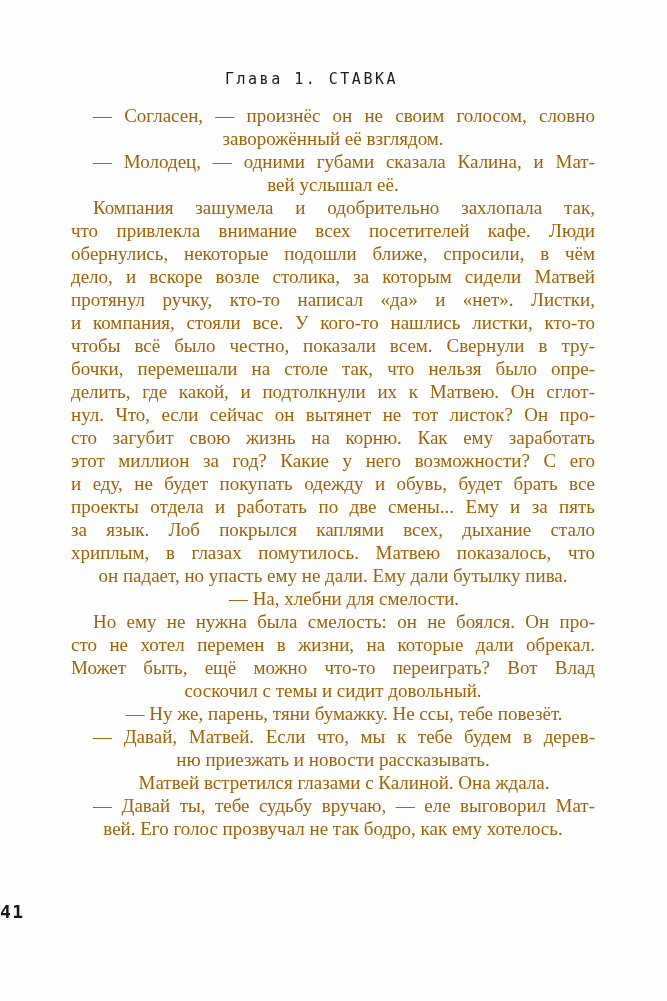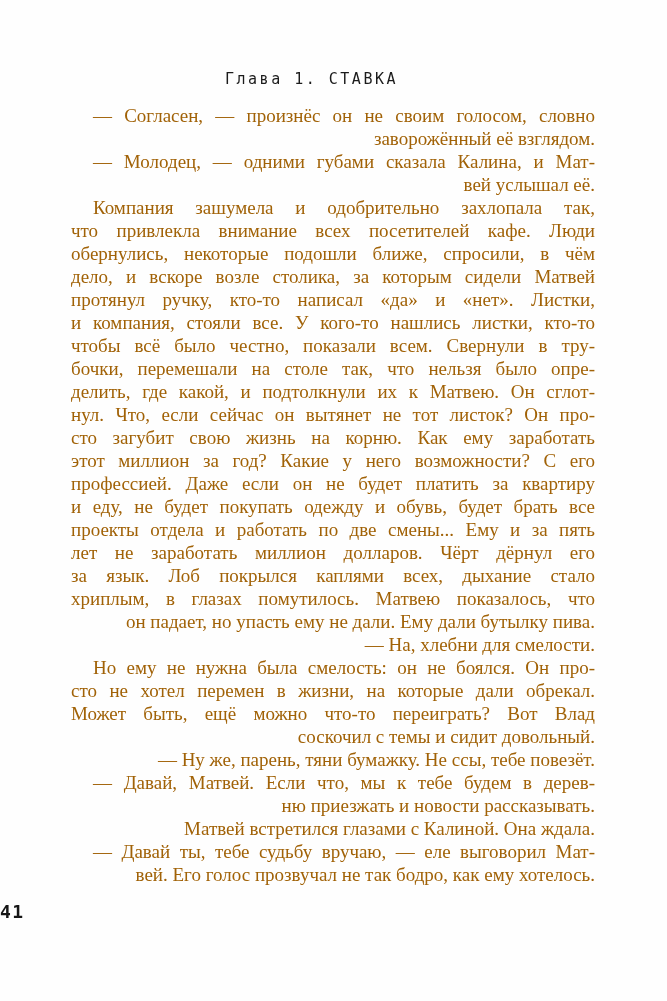--- a/index.html
+++ b/index.html
@@ -35,21 +35,21 @@
     position: absolute;
     top: 104px;
     left: 71px;
     width: 524px;
     font-family: "Liberation Serif", serif;
     font-size: 19px;
     line-height: 23px;
     color: #a16207;
   }
   .line {
-    text-align: right;
+    text-align: center;
   }
   .line.jst {
     text-align: justify;
     text-align-last: justify;
   }
   .line.ind {
     text-indent: 22px;
   }
   .page-number {
     position: absolute;
@@ -79,24 +79,22 @@
       <div class="line jst">обернулись, некоторые подошли ближе, спросили, в чём</div>
       <div class="line jst">дело, и вскоре возле столика, за которым сидели Матвей</div>
       <div class="line jst">протянул ручку, кто-то написал «да» и «нет». Листки,</div>
       <div class="line jst">и компания, стояли все. У кого-то нашлись листки, кто-то</div>
       <div class="line jst">чтобы всё было честно, показали всем. Свернули в тру-</div>
       <div class="line jst">бочки, перемешали на столе так, что нельзя было опре-</div>
       <div class="line jst">делить, где какой, и подтолкнули их к Матвею. Он сглот-</div>
       <div class="line jst">нул. Что, если сейчас он вытянет не тот листок? Он про-</div>
       <div class="line jst">сто загубит свою жизнь на корню. Как ему заработать</div>
       <div class="line jst">этот миллион за год? Какие у него возможности? С его</div>
-      <div class="line jst">профессией. Даже если он не будет платить за квартиру</div>
       <div class="line jst">и еду, не будет покупать одежду и обувь, будет брать все</div>
       <div class="line jst">проекты отдела и работать по две смены... Ему и за пять</div>
-      <div class="line jst">лет не заработать миллион долларов. Чёрт дёрнул его</div>
       <div class="line jst">за язык. Лоб покрылся каплями всех, дыхание стало</div>
       <div class="line jst">хриплым, в глазах помутилось. Матвею показалось, что</div>
       <div class="line">он падает, но упасть ему не дали. Ему дали бутылку пива.</div>
       <div class="line ind">— На, хлебни для смелости.</div>
       <div class="line ind jst">Но ему не нужна была смелость: он не боялся. Он про-</div>
       <div class="line jst">сто не хотел перемен в жизни, на которые дали обрекал.</div>
       <div class="line jst">Может быть, ещё можно что-то переиграть? Вот Влад</div>
       <div class="line">соскочил с темы и сидит довольный.</div>
       <div class="line ind">— Ну же, парень, тяни бумажку. Не ссы, тебе повезёт.</div>
       <div class="line ind jst">— Давай, Матвей. Если что, мы к тебе будем в дерев-</div>

